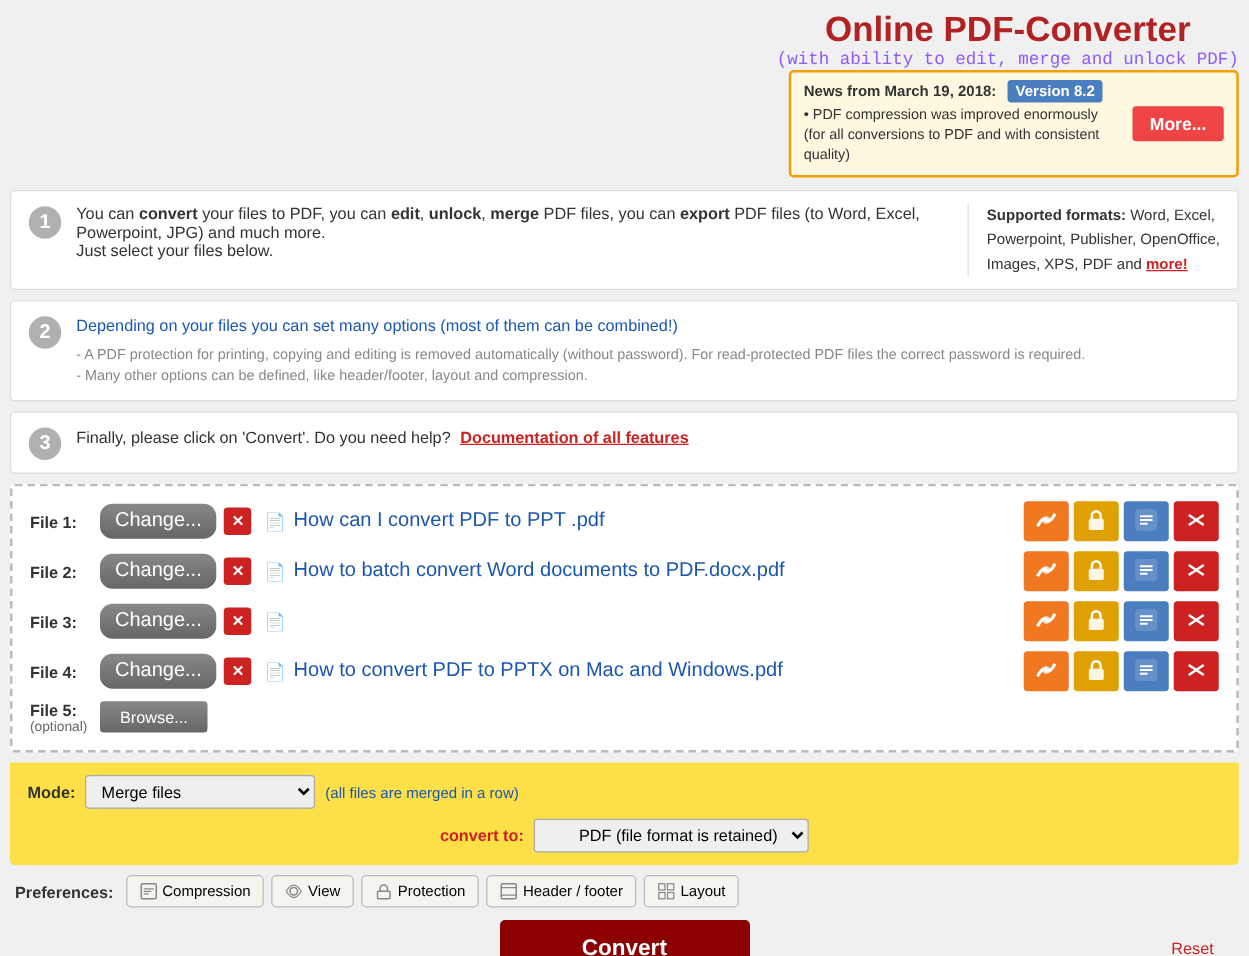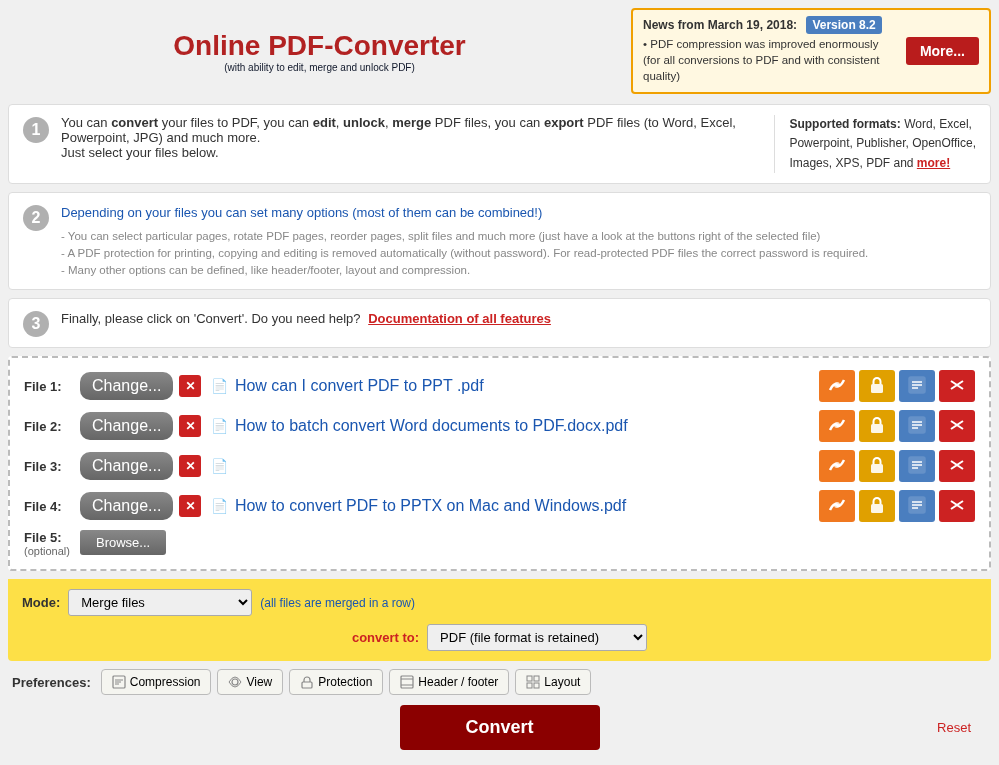--- a/index.html
+++ b/index.html
@@ -1,31 +1,31 @@
 <!DOCTYPE html>
 <html><head>
   <meta charset="utf-8">
   <style>
     * { box-sizing: border-box; margin: 0; padding: 0; }
     body { font-family: Arial, sans-serif; font-size: 13px; background: #f0f0f0; color: #333; width: 999px; }
 
     .main-container { background: #f0f0f0; padding: 8px; }
 
     
-    .header { display: flex; align-items: center; justify-content: space-between; margin-bottom: 10px; }
+    .header { display: flex; align-items: flex-end; justify-content: space-between; margin-bottom: 10px; flex-direction: column; }
     .header-title { flex: 1; }
     .header-title h1 { color: #b22222; font-size: 28px; font-weight: bold; text-align: center; }
-    .header-title p { color: #0f172a; font-size: 10px; text-align: center; }
+    .header-title p { color: #8b5cf6; font-size: 14px; text-align: center; font-family: Liberation Mono, monospace; }
 
     .news-box { background: #fff8e1; border: 2px solid #f0a000; border-radius: 4px; padding: 8px 10px; max-width: 360px; font-size: 12px; display: flex; gap: 8px; align-items: flex-start; }
     .news-content { flex: 1; }
     .news-title { font-weight: bold; margin-bottom: 4px; }
     .news-title .version { background: #4a7ebf; color: white; padding: 2px 6px; border-radius: 3px; font-weight: bold; }
     .news-body { font-size: 11.5px; line-height: 1.4; }
-    .more-btn { background: #b91c1c; color: white; border: none; padding: 6px 14px; font-size: 14px; font-weight: bold; cursor: pointer; border-radius: 3px; white-space: nowrap; align-self: center; }
+    .more-btn { background: #ef4444; color: white; border: none; padding: 6px 14px; font-size: 14px; font-weight: bold; cursor: pointer; border-radius: 3px; white-space: nowrap; align-self: center; }
 
     
     .step-box { background: white; border: 1px solid #ddd; border-radius: 4px; padding: 10px 14px; margin-bottom: 8px; display: flex; align-items: flex-start; gap: 12px; }
     .step-num { background: #b0b0b0; color: white; border-radius: 50%; width: 26px; height: 26px; display: flex; align-items: center; justify-content: center; font-size: 16px; font-weight: bold; flex-shrink: 0; margin-top: 2px; }
     .step-content { flex: 1; line-height: 1.6; }
     .step-content .sub { color: #888; font-size: 11.5px; line-height: 1.5; }
     .step-main { flex: 1; }
     .step-formats { border-left: 1px solid #ddd; padding-left: 14px; font-size: 12px; line-height: 1.6; }
 
     
@@ -49,21 +49,21 @@
     .browse-btn { background: linear-gradient(to bottom, #888, #666); color: white; border: none; padding: 5px 16px; border-radius: 3px; cursor: pointer; font-size: 13px; }
 
     
     .options-row { background: #fde047; padding: 10px 14px; border-radius: 0 0 4px 4px; margin-bottom: 8px; }
     .mode-row { display: flex; align-items: center; margin-bottom: 8px; gap: 8px; }
     .mode-label { font-weight: bold; font-size: 13px; }
     .mode-select { padding: 4px 8px; font-size: 13px; border: 1px solid #aaa; border-radius: 3px; }
     .mode-note { color: #1a56b0; font-size: 12px; }
     .convert-to-row { display: flex; align-items: center; gap: 8px; justify-content: center; }
     .convert-to-label { color: #cc2222; font-weight: bold; font-size: 13px; }
-    .format-select { padding: 4px 8px; font-size: 13px; border: 1px solid #aaa; border-radius: 3px; min-width: 220px; }
+    .format-select { padding: 4px 8px; font-size: 13px; border: 1px solid #aaa; border-radius: 3px; min-width: 220px; text-align: right; }
 
     
     .preferences-row { display: flex; align-items: center; gap: 6px; margin-bottom: 10px; padding: 0 4px; }
     .prefs-label { font-weight: bold; font-size: 13px; margin-right: 4px; }
     .pref-btn { background: #f5f5f0; border: 1px solid #bbb; padding: 5px 10px; border-radius: 4px; cursor: pointer; font-size: 12px; display: flex; align-items: center; gap: 4px; }
 
     
     .convert-row { display: flex; align-items: center; justify-content: center; margin-bottom: 8px; position: relative; }
     .convert-btn { background: #8b0000; color: white; border: none; padding: 12px 60px; font-size: 18px; font-weight: bold; border-radius: 4px; cursor: pointer; min-width: 200px; }
     .reset-link { position: absolute; right: 20px; color: #cc2222; text-decoration: none; font-size: 13px; cursor: pointer; }
@@ -100,21 +100,20 @@
     <div class="step-formats">
       <strong>Supported formats:</strong>
       <span> Word, Excel,<br>Powerpoint, Publisher, OpenOffice,<br>Images, XPS, PDF and <a href="#" style="color:#cc2222;font-weight:bold;">more!</a></span>
     </div>
   </div>
 
   <div class="step-box">
     <div class="step-num">2</div>
     <div class="step-content">
       <div style="color:#1a56b0; margin-bottom:4px;">Depending on your files you can set many options (most of them can be combined!)</div>
-      <div class="sub">- You can select particular pages, rotate PDF pages, reorder pages, split files and much more (just have a look at the buttons right of the selected file)</div>
       <div class="sub">- A PDF protection for printing, copying and editing is removed automatically (without password). For read-protected PDF files the correct password is required.</div>
       <div class="sub">- Many other options can be defined, like header/footer, layout and compression.</div>
     </div>
   </div>
 
   <div class="step-box">
     <div class="step-num">3</div>
     <div class="step-content">
       <span>Finally, please click on 'Convert'. Do you need help?</span>
       <a href="#" style="color:#cc2222; font-weight:bold; text-decoration:underline; margin-left:4px;">Documentation of all features</a>

